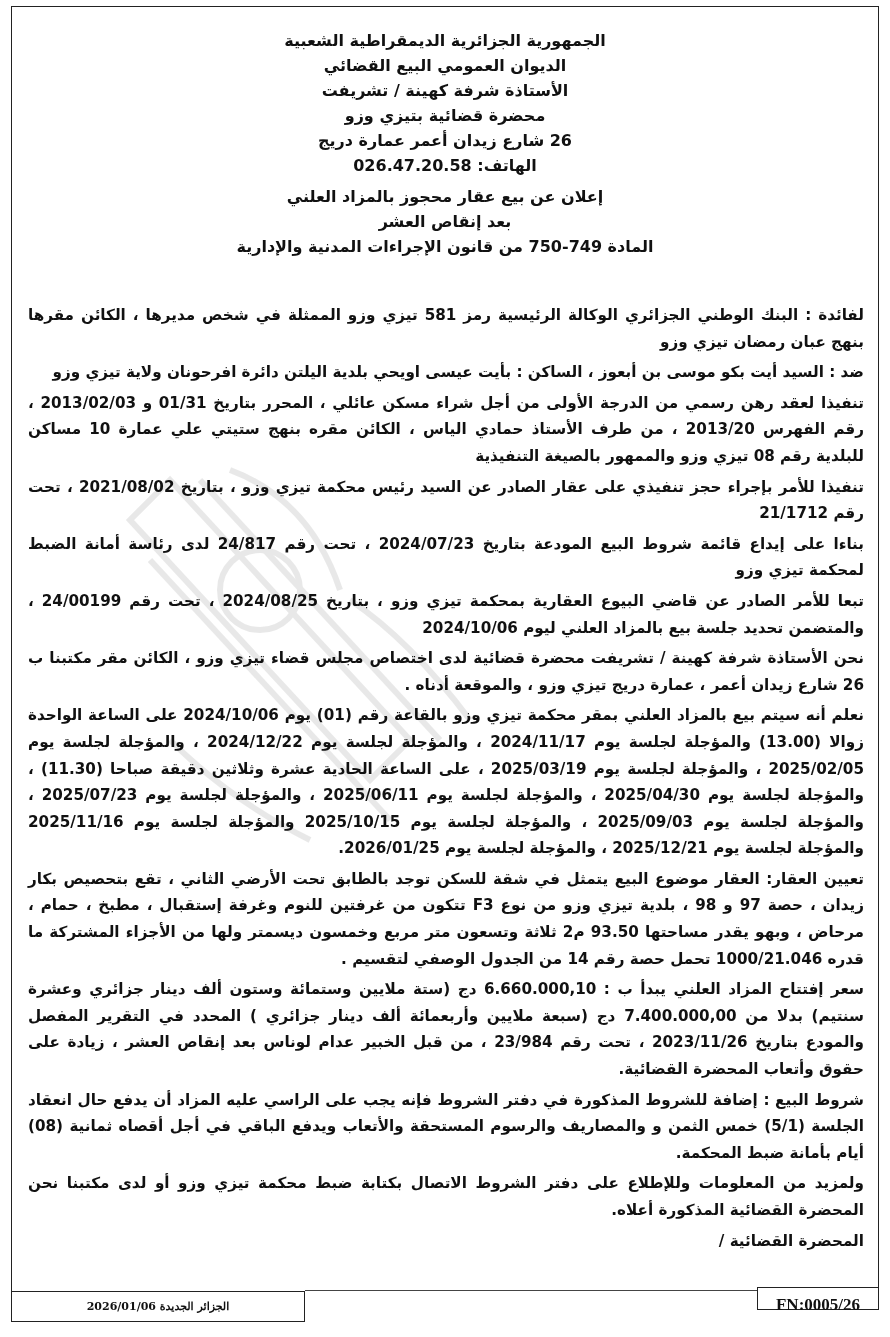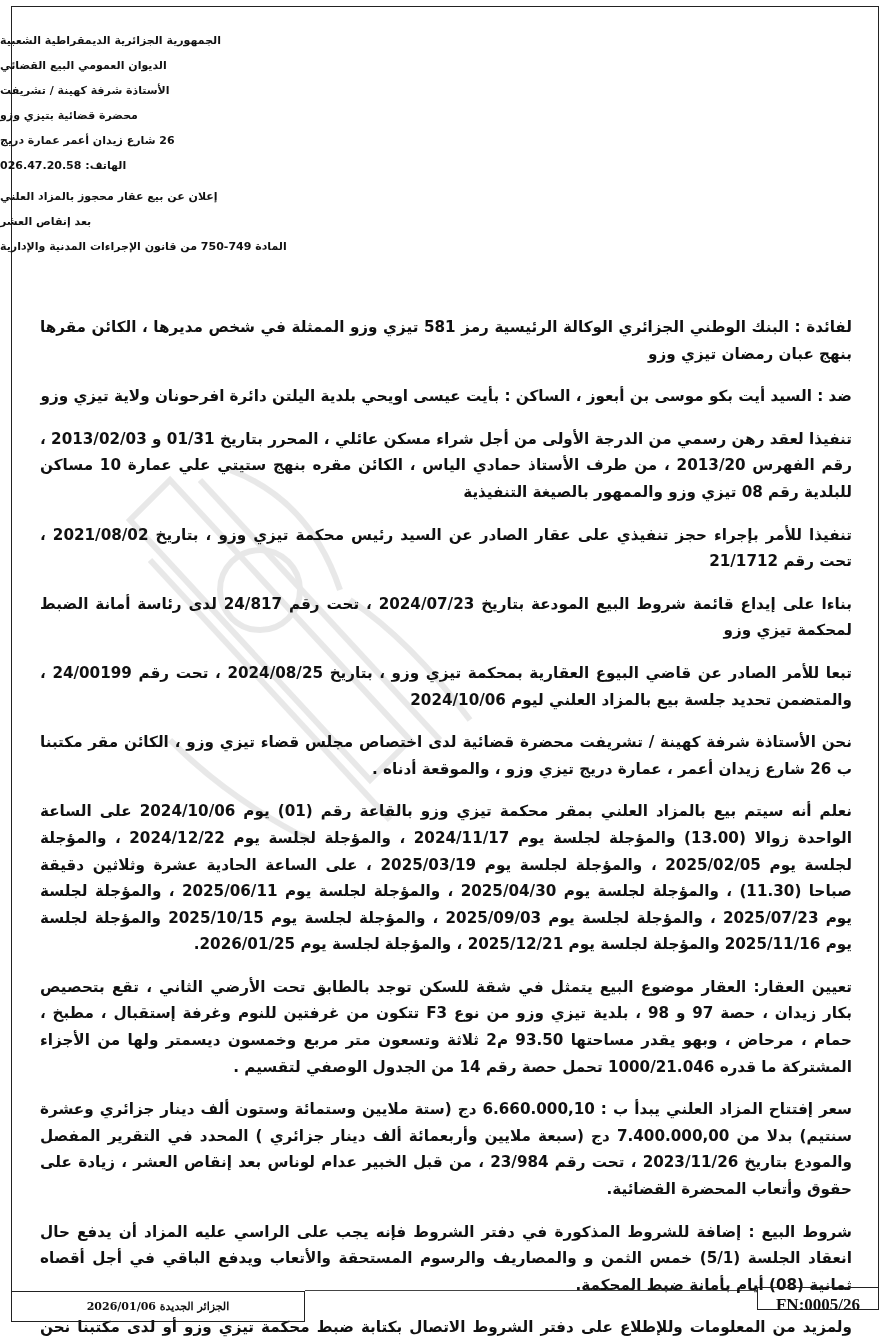--- a/index.html
+++ b/index.html
@@ -10,31 +10,31 @@
   }
   .frame-bottom {
     position: absolute; left: 305px; top: 1290px; width: 452px; height: 0;
     border-top: 1.5px solid #444;
   }
   .watermark {
     position: absolute; left: 110px; top: 440px; width: 420px; height: 420px;
     pointer-events: none; opacity: 0.16;
   }
   .header {
-    position: absolute; top: 28px; left: 0; width: 890px; text-align: left;
-    direction: rtl; font-weight: bold; font-size: 11px; line-height: 25px;
+    position: absolute; top: 28px; left: 0; width: 890px; text-align: center;
+    direction: rtl; font-weight: bold; font-size: 16px; line-height: 25px;
   }
   .header .line { display: block; }
   .header .gap { height: 6px; }
   .body {
     position: absolute; top: 298px; left: 24px; width: 844px;
     direction: rtl; text-align: justify; text-align-last: right;
     font-weight: bold; font-size: 15.2px; line-height: 26.6px;
   }
-  .body p { margin: 16px; }
+  .body p { margin: 4px; }
   .footer-box-left {
     position: absolute; left: 11px; top: 1291px; width: 294px; height: 31px;
     border: 1.5px solid #222; box-sizing: border-box;
     font-family: "DejaVu Serif", serif; font-weight: bold; font-size: 11px;
     line-height: 29px; text-align: center; direction: rtl;
   }
   .footer-box-right {
     position: absolute; left: 757px; top: 1287px; width: 122px; height: 23px;
     border: 1.5px solid #222; box-sizing: border-box;
     font-family: "Liberation Serif", serif; font-weight: bold; font-size: 17px;

